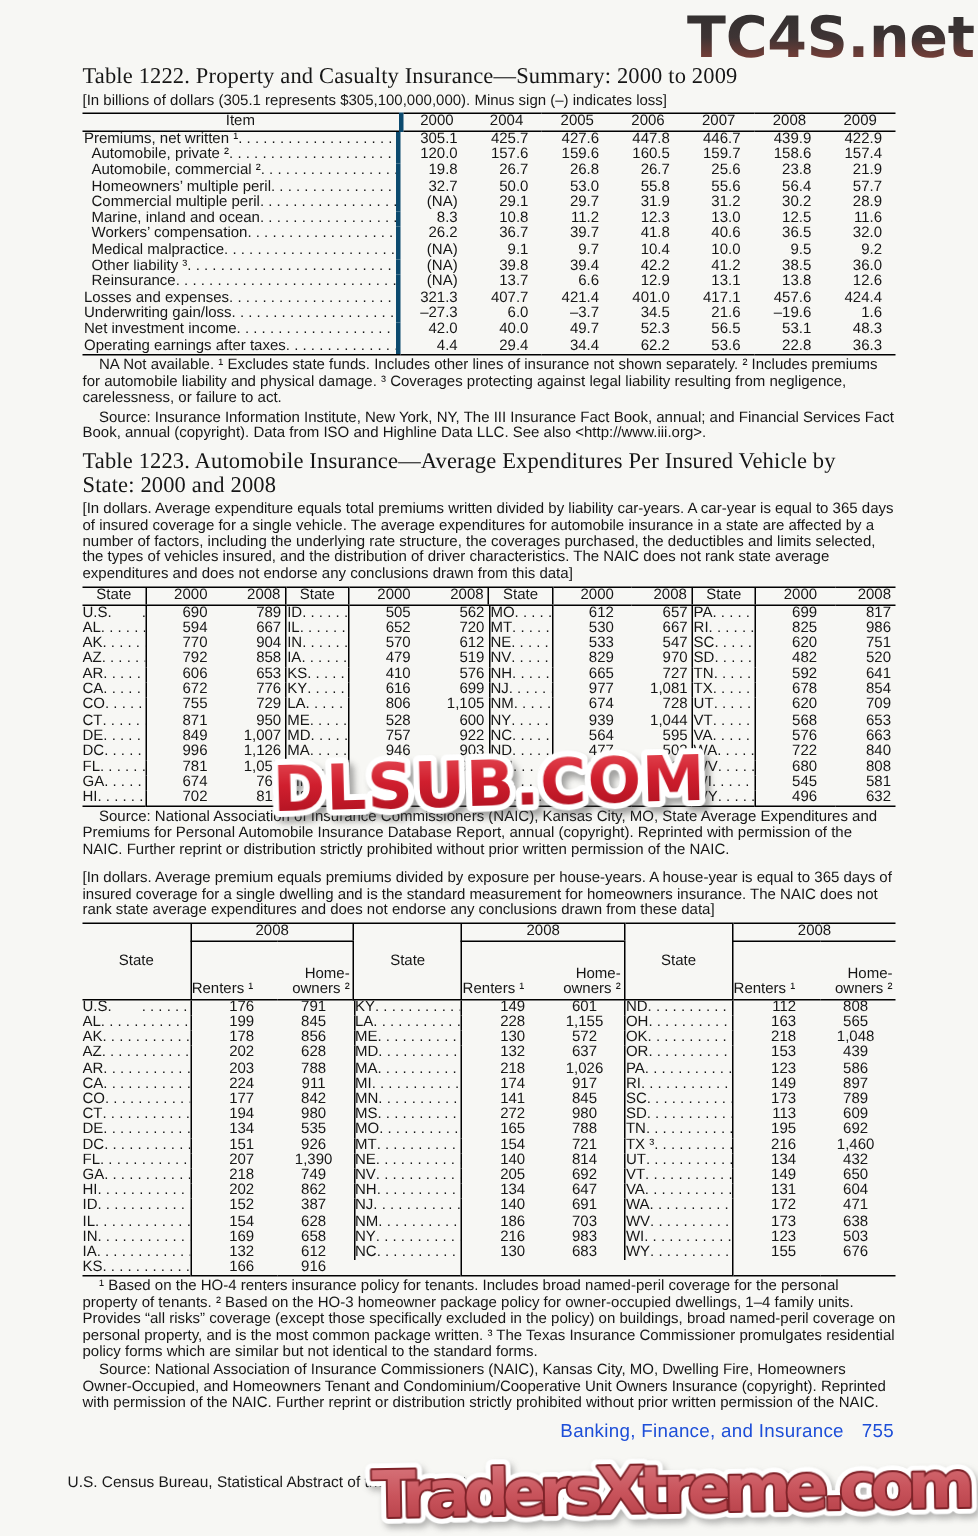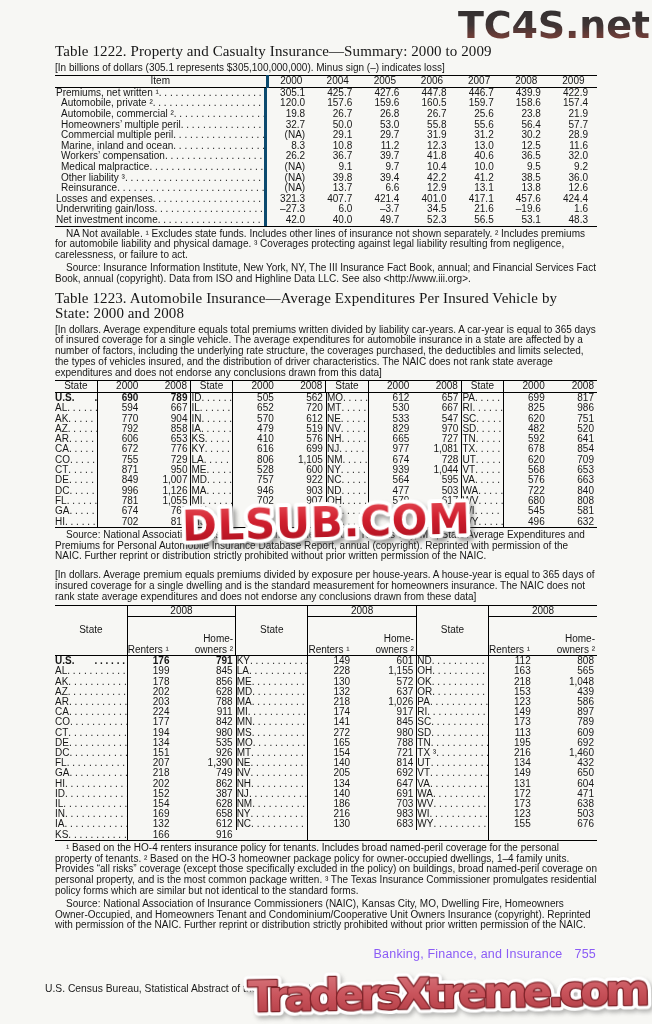--- a/index.html
+++ b/index.html
@@ -14,21 +14,21 @@
     font-family:"Liberation Serif",serif;font-weight:normal;
     font-size:15px;line-height:15.5px;letter-spacing:.1px;margin:0 0 3px 0;
   }
   .headnote{font-size:10px;line-height:10.8px;margin:0 0 2px 0;}
   .sec{margin-top:6px;}
 
   table{border-collapse:collapse;width:100%;table-layout:fixed;}
   th,td{font-size:10px;line-height:10.5px;padding:0;margin:0;font-weight:normal;vertical-align:bottom;}
   thead th{border-top:1.5px solid #000;border-bottom:1px solid #000;text-align:center;vertical-align:middle;}
   table{border-bottom:1.5px solid #000;}
-  .bold{font-weight:bold;gap:20px;}
+  .bold{font-weight:normal;gap:20px;}
 
   
   .lbl{display:flex;overflow:hidden;}
   .lbl .t{white-space:nowrap;}
   .lbl .dots{flex:1;overflow:hidden;white-space:nowrap;}
   .lbl .dots::before{content:" .\00a0.\00a0.\00a0.\00a0.\00a0.\00a0.\00a0.\00a0.\00a0.\00a0.\00a0.\00a0.\00a0.\00a0.\00a0.\00a0.\00a0.\00a0.\00a0.\00a0.\00a0.\00a0.\00a0.\00a0.\00a0.\00a0.";}
 
   
   .t1222 col.c-item{width:212px;}
   .t1222 th:first-child,.t1222 td:first-child{border-right:3px solid #0c4a6e;}
@@ -59,25 +59,25 @@
   .t1224 col.c-h{width:50px;}
   .t1224 .gsep{border-left:1px solid #000;}
   .t1224 .ssep{border-left:1px solid #000;}
   .t1224 th.year-h{border-bottom:1px solid #000;font-weight:normal;}
   .t1224 thead th{vertical-align:middle;}
   .t1224 th.sub{border-top:none;vertical-align:bottom;padding-top:17px;}
   .t1224 th.home-h{text-align:right;padding-right:2px;}
   .t1224 th.renters-h{text-align:left;}
   .t1224 td.num{text-align:right;}
   .t1224 td.rcol{padding-right:16px;}
-  .t1224 td.hcol{padding-right:3px;}
+  .t1224 td.hcol{padding-right:3px;text-align:center;}
   .t1224 tbody td{line-height:10.2px;}
 
   
-  .footer-right{position:absolute;top:947px;right:56px;font-size:12.5px;letter-spacing:.2px;color:#8b5cf6;}
+  .footer-right{position:absolute;top:947px;right:56px;font-size:12.5px;letter-spacing:.2px;color:#1d4ed8;}
   .footer-right .pagenum{margin-left:12px;}
   .census-line{position:absolute;top:983px;left:45px;font-size:10.3px;color:#1a1a1a;}
 
   
   .wm{position:absolute;pointer-events:none;}
   #wm-top{top:1px;right:0px;}
   #wm-mid{top:480px;left:176px;transform:rotate(-1.5deg);filter:drop-shadow(3px 4px 2px rgba(60,60,60,.45));}
   #wm-bottom{top:964px;left:242px;transform:rotate(-1deg);filter:drop-shadow(2px 3px 2px rgba(80,80,80,.4));}
   svg text{font-family:"DejaVu Sans","Liberation Sans",sans-serif;font-weight:bold;}
 </style>
@@ -274,20 +274,33 @@
               <span class="t">Net investment income</span>
               <span class="dots"></span>
             </td>
             <td class="num">42.0</td>
             <td class="num">40.0</td>
             <td class="num">49.7</td>
             <td class="num">52.3</td>
             <td class="num">56.5</td>
             <td class="num">53.1</td>
             <td class="num">48.3</td>
+          </tr>
+          <tr>
+            <td class="lbl">
+              <span class="t">Operating earnings after taxes</span>
+              <span class="dots"></span>
+            </td>
+            <td class="num">4.4</td>
+            <td class="num">29.4</td>
+            <td class="num">34.4</td>
+            <td class="num">62.2</td>
+            <td class="num">53.6</td>
+            <td class="num">22.8</td>
+            <td class="num">36.3</td>
           </tr>
         </tbody>
     </table>
     <p class="note">NA Not available. ¹ Excludes state funds. Includes other lines of insurance not shown separately. ² Includes premiums for automobile liability and physical damage. ³ Coverages protecting against legal liability resulting from negligence, carelessness, or failure to act.</p>
     <p class="note">Source: Insurance Information Institute, New York, NY, The III Insurance Fact Book, annual; and Financial Services Fact Book, annual (copyright). Data from ISO and Highline Data LLC. See also &lt;http://www.iii.org&gt;.</p>
   </div>
 
   <div class="sec">
     <p class="tbl-title" style="width:520px">Table 1223. Automobile Insurance—Average Expenditures Per Insured Vehicle by State: 2000 and 2008</p>
     <p class="headnote">[In dollars. Average expenditure equals total premiums written divided by liability car-years. A car-year is equal to 365 days of insured coverage for a single vehicle. The average expenditures for automobile insurance in a state are affected by a number of factors, including the underlying rate structure, the coverages purchased, the deductibles and limits selected, the types of vehicles insured, and the distribution of driver characteristics. The NAIC does not rank state average expenditures and does not endorse any conclusions drawn from this data]</p>

